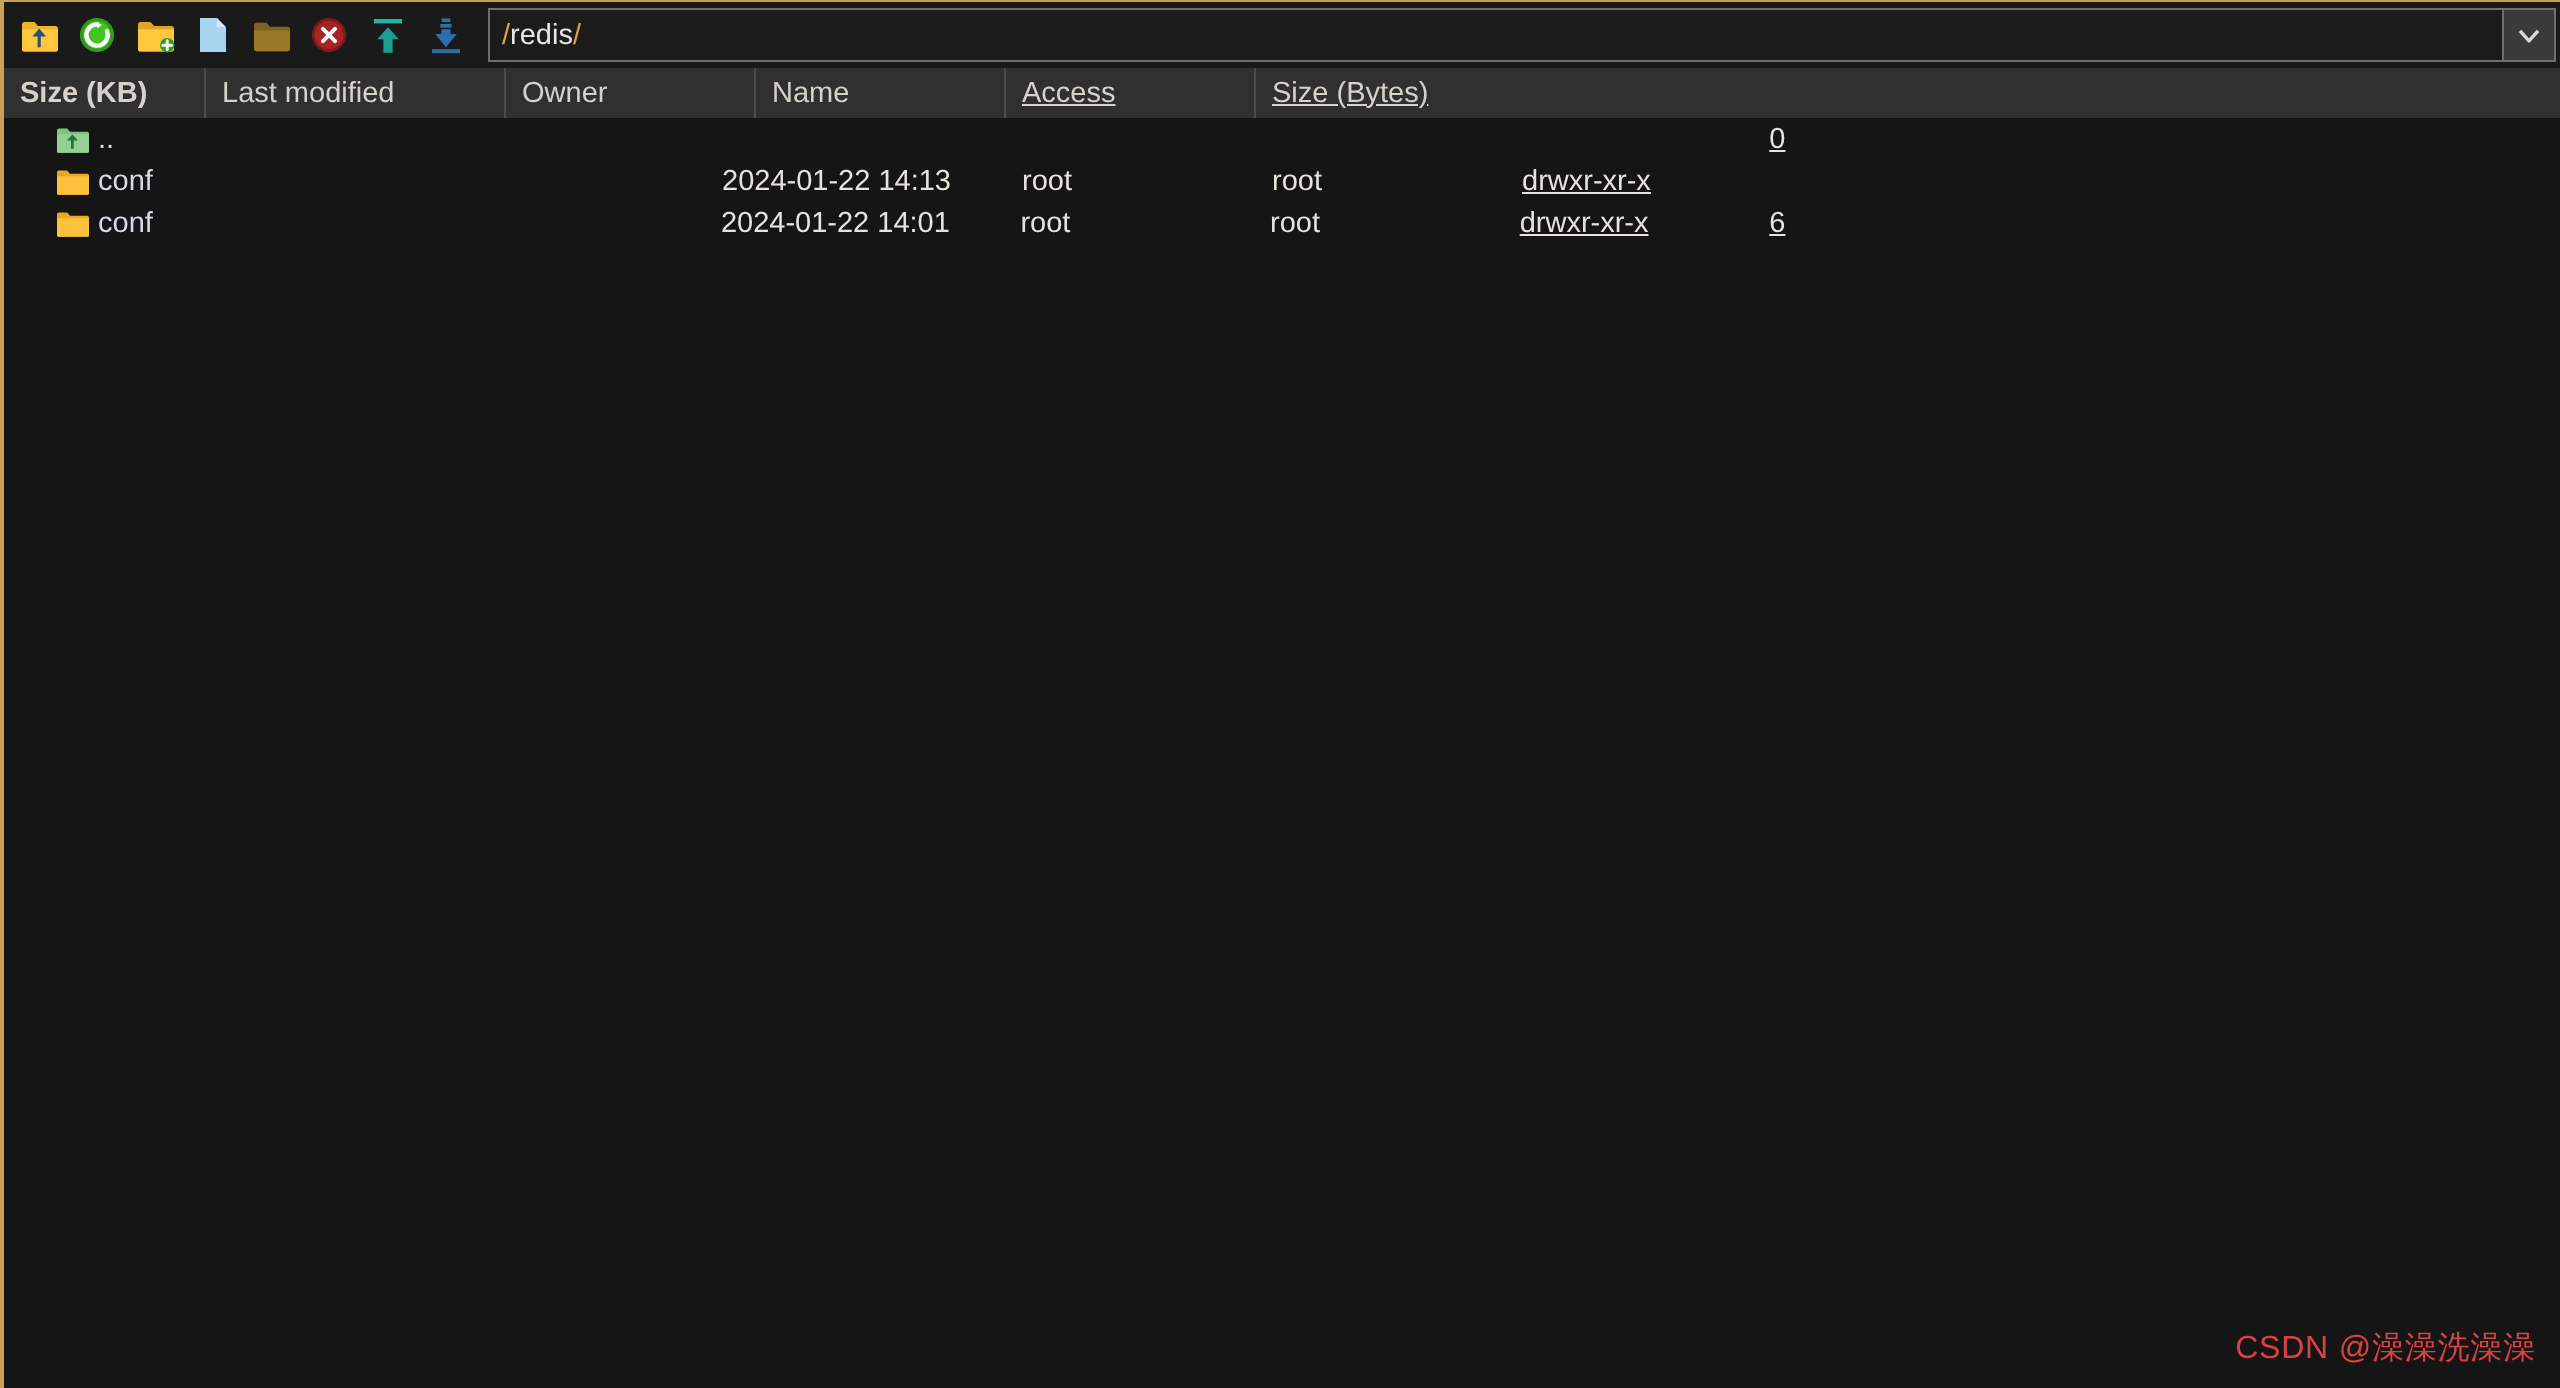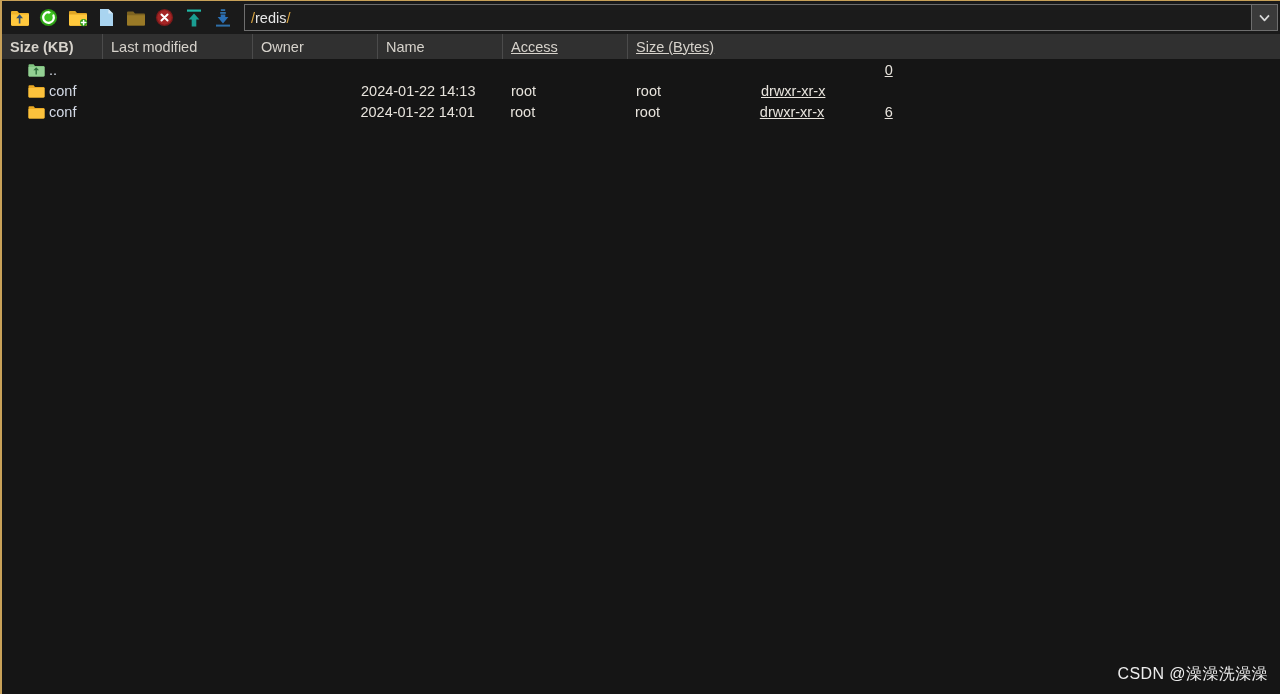--- a/index.html
+++ b/index.html
@@ -169,21 +169,21 @@
     margin-right: 2px;
   }
   .row-icon svg { display: block; }
   .name-label { color: #d4dae6; }
 
   
   #watermark {
     position: absolute;
     right: 12px;
     bottom: 9px;
-    color: #ffffff;
+    color: #ef4444;
     font-size: 16px;
     opacity: 0.92;
     letter-spacing: 0.4px;
     white-space: nowrap;
     font-family: "Liberation Sans", sans-serif;
     pointer-events: none;
   }
 </style>
 </head>
 <body>

